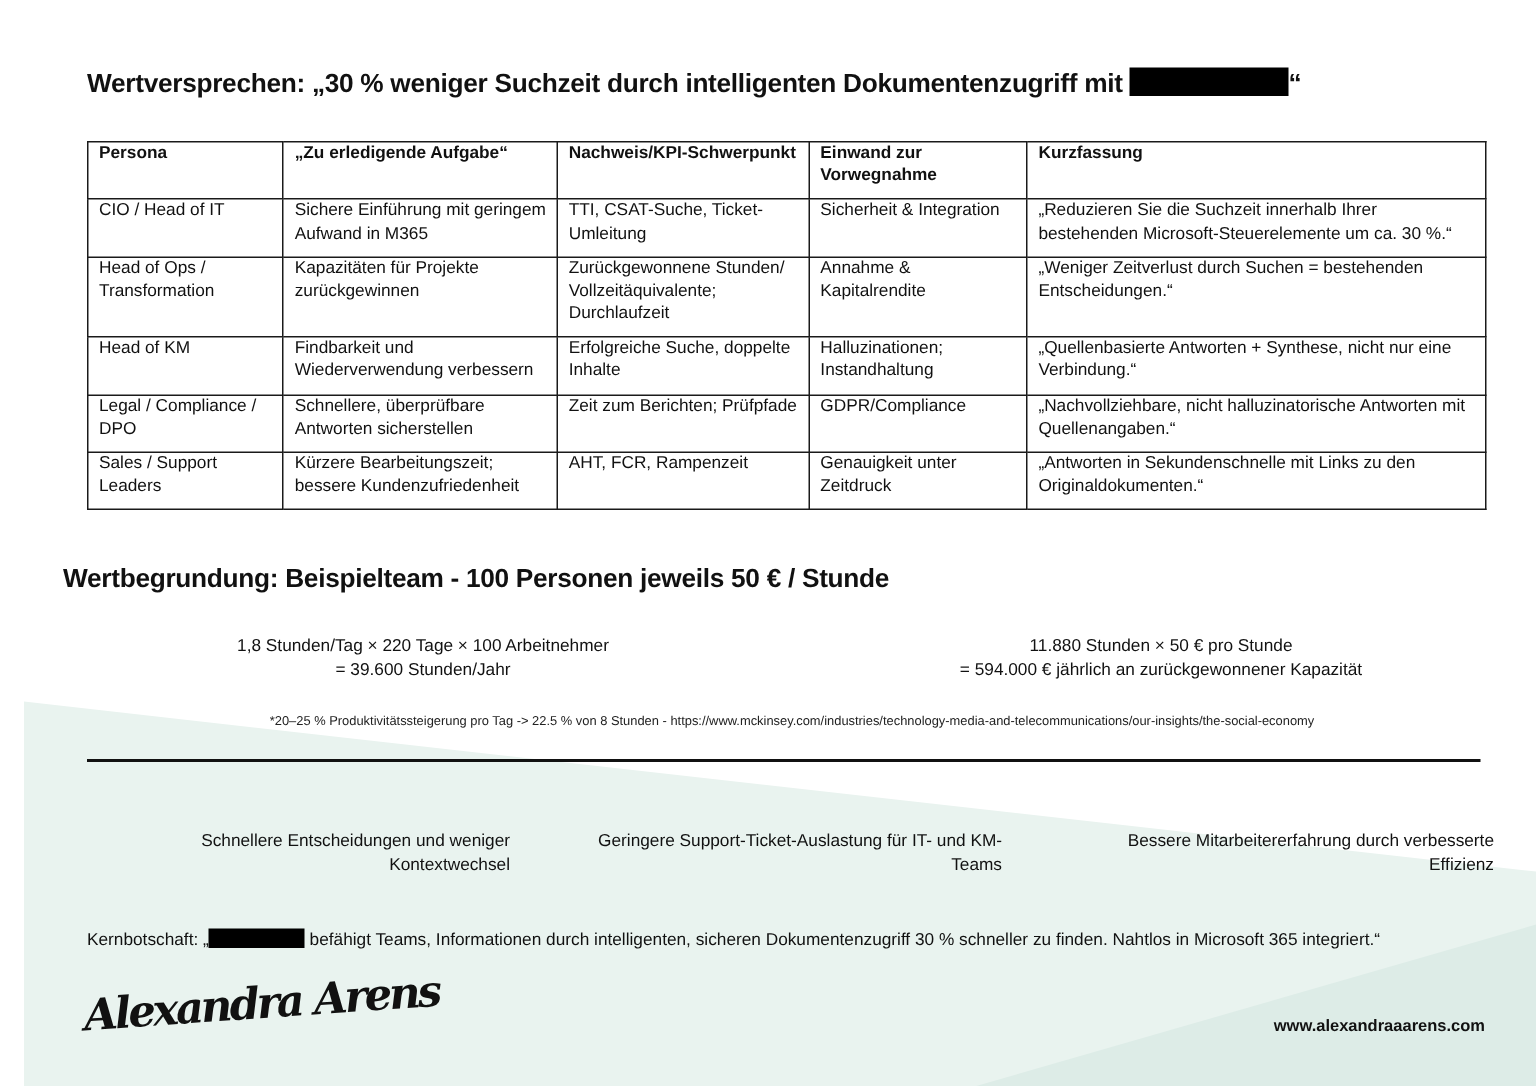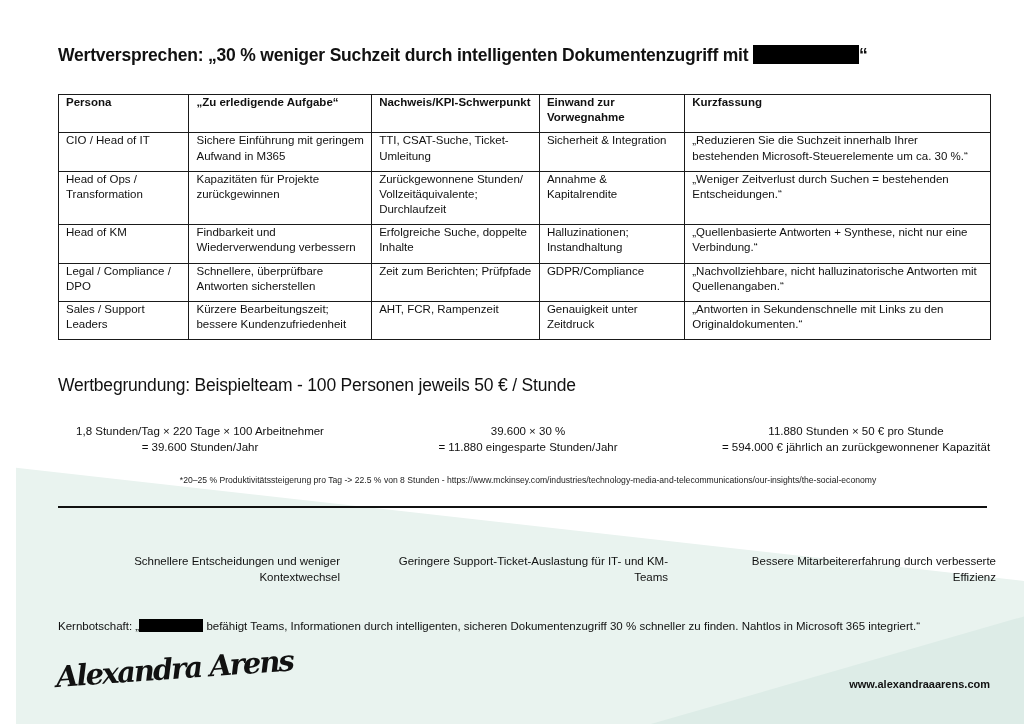--- a/index.html
+++ b/index.html
@@ -30,21 +30,21 @@
     left:42px; top:94px; width:933px; position:absolute;
     border-collapse:collapse; table-layout:fixed;
     font-size:11.5px; line-height:1.32;
   }
   .persona-table th, .persona-table td {
     border:1px solid #1a1a1a; padding:0 7px 7px 7px;
     text-align:left; vertical-align:top; overflow:hidden;
   }
   .persona-table th { font-weight:bold; }
 
-  .value-heading { left:42px; top:375px; font-size:17.5px; font-weight:normal; letter-spacing:-0.2px; }
+  .value-heading { left:26px; top:375px; font-size:17.5px; font-weight:bold; letter-spacing:-0.2px; }
 
   .calc-row { left:20px; top:424px; width:984px; display:flex; text-align:center; font-size:11.5px; line-height:1.35; }
   .calc-col { flex:1 1 0; padding:0 8px; }
 
   .footnote { left:0; top:475px; width:100%; text-align:center; font-size:8.6px; color:#222; }
 
   .divider { left:42px; top:506px; width:929px; height:0; border-top:2px solid #111; }
 
   .bringt-row { left:0; top:527px; width:100%; text-align:center; font-size:12px; }
 
@@ -129,24 +129,20 @@
   </table>
 
   <div class="layer value-heading">Wertbegrundung: Beispielteam - 100 Personen jeweils 50 € / Stunde</div>
 
   <div class="layer calc-row">
     <div class="calc-col">
       <div>1,8 Stunden/Tag × 220 Tage × 100 Arbeitnehmer</div>
       <div>= 39.600 Stunden/Jahr</div>
     </div>
     <div class="calc-col">
-      <div>39.600 × 30 %</div>
-      <div>= 11.880 eingesparte Stunden/Jahr</div>
-    </div>
-    <div class="calc-col">
       <div>11.880 Stunden × 50 € pro Stunde</div>
       <div>= 594.000 € jährlich an zurückgewonnener Kapazität</div>
     </div>
   </div>
 
   <div class="layer footnote">*20–25 % Produktivitätssteigerung pro Tag  -&gt;  22.5 % von 8 Stunden -  https://www.mckinsey.com/industries/technology-media-and-telecommunications/our-insights/the-social-economy</div>
 
   <div class="layer divider"></div>
 
 

